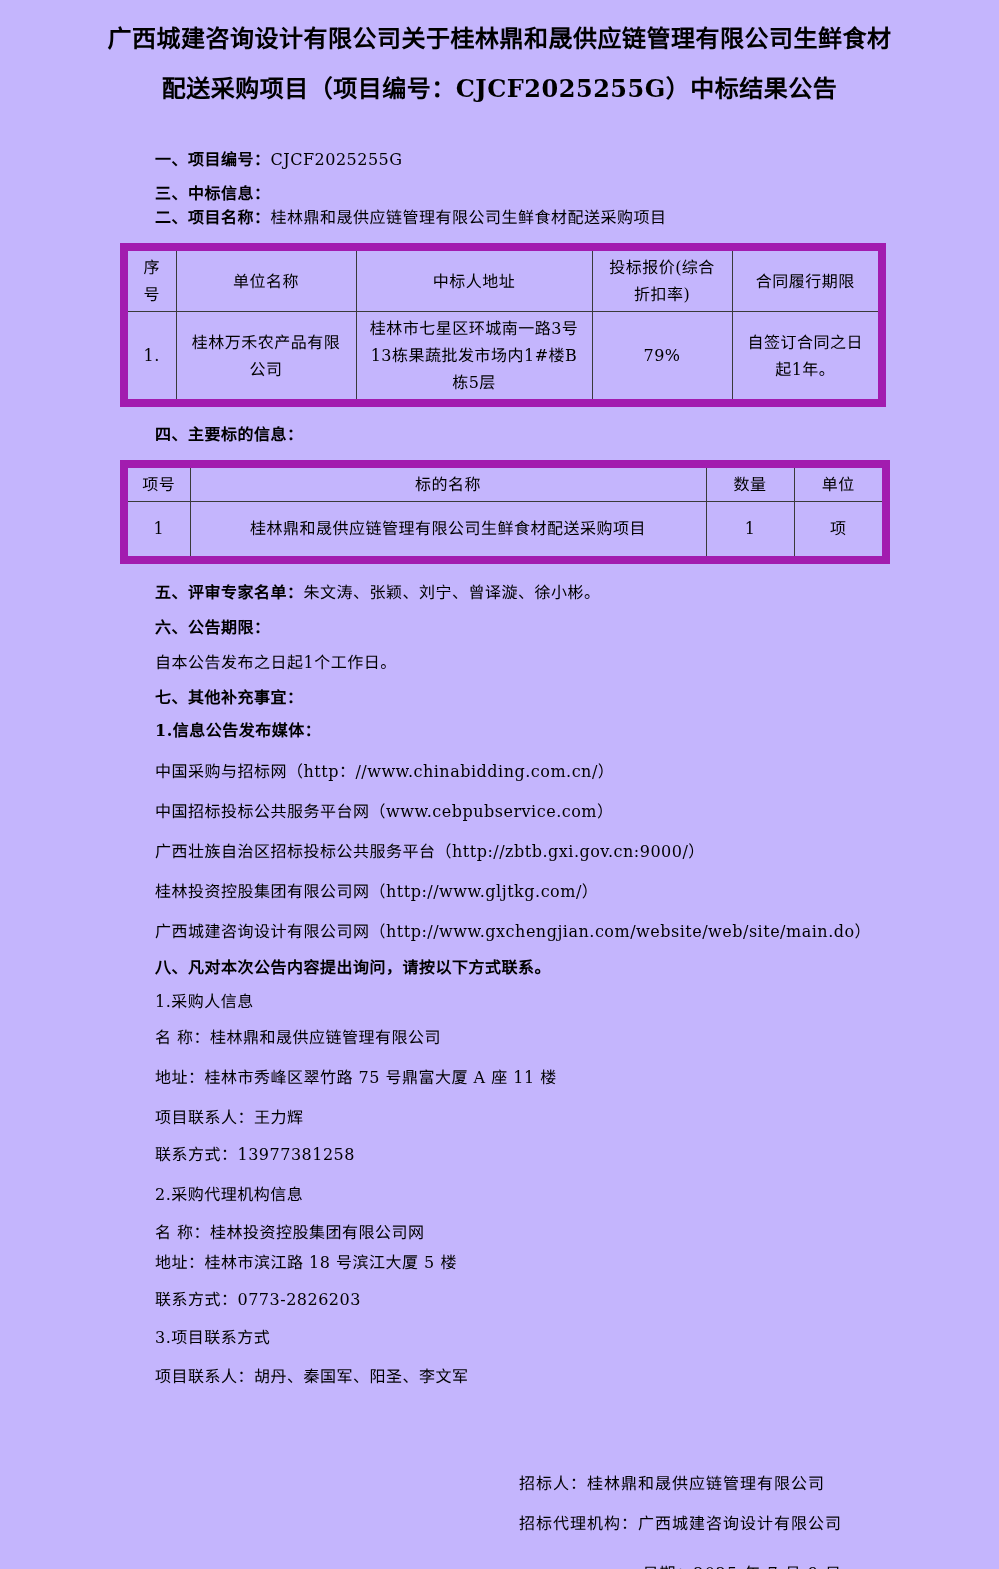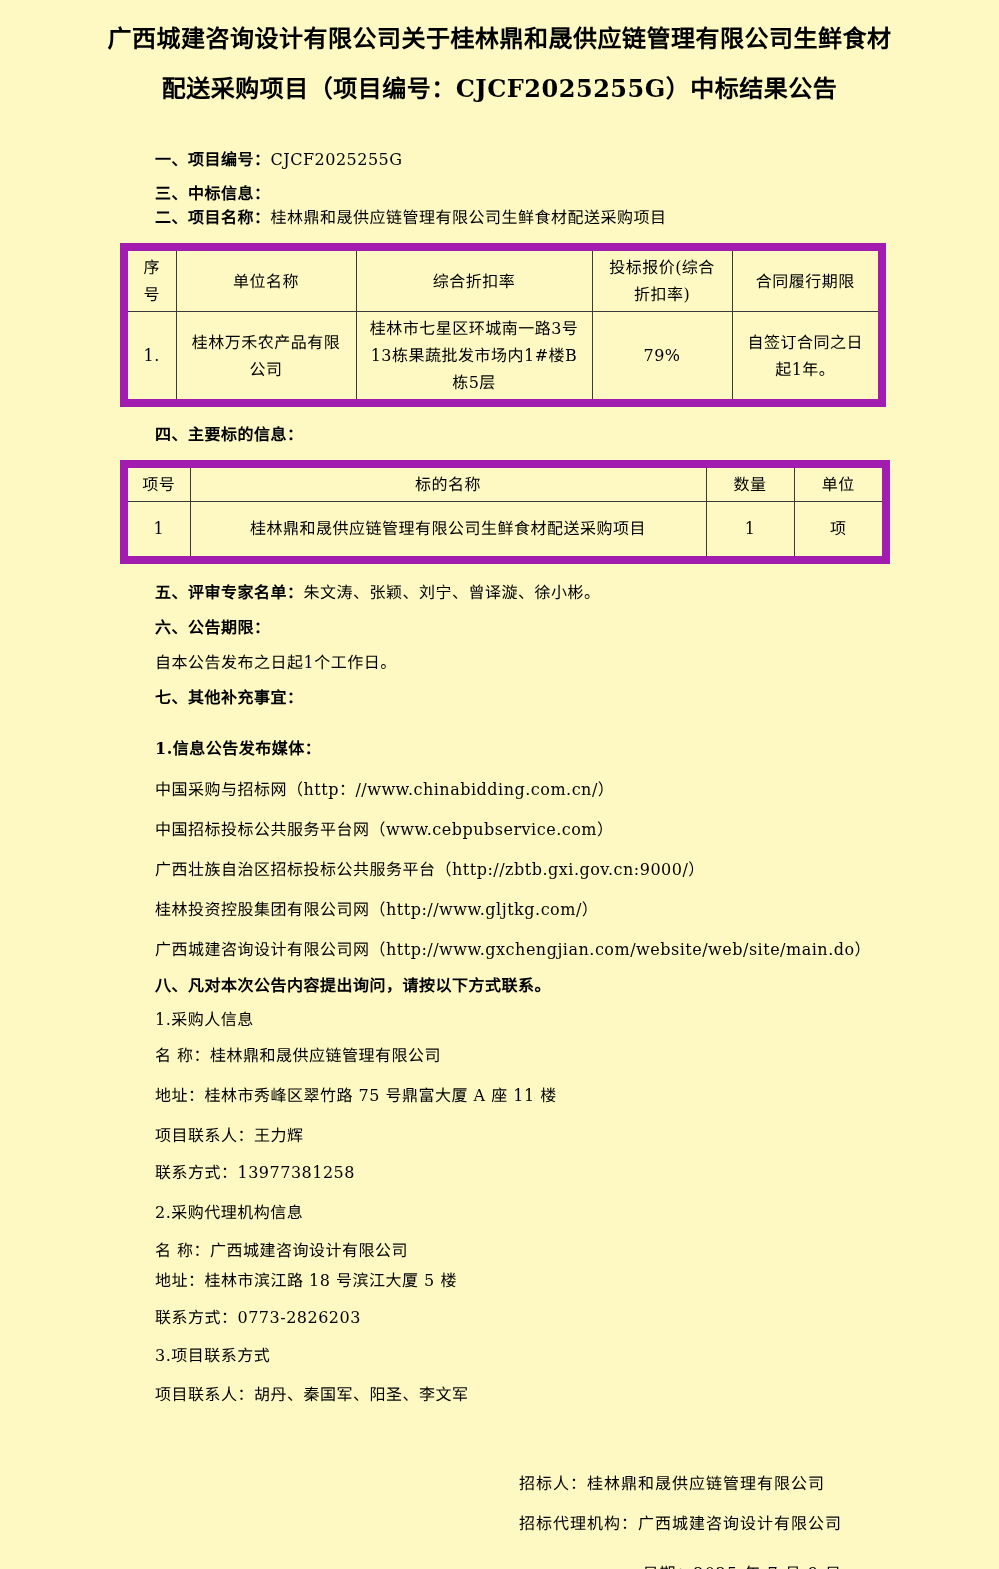--- a/index.html
+++ b/index.html
@@ -2,21 +2,21 @@
 <html lang="zh-CN"><head>
 <meta charset="utf-8">
 <style>
   * { margin: 0; padding: 0; box-sizing: border-box; }
   html, body { background: #ffffff; }
   .page {
     position: relative;
     width: 999px;
     height: 1569px;
     margin: 0 auto;
-    background: #fef9c3;
+    background: #c4b5fd;
     color: #000000;
     font-family: "DejaVu Serif", "Liberation Serif", serif;
     font-size: 16px;
     overflow: hidden;
   }
   .doc-title {
     padding-top: 14px;
     text-align: center;
     font-size: 24px;
     font-weight: bold;
@@ -32,21 +32,21 @@
   }
   .mt34 { margin-top: 34px; }
   .mt17 { margin-top: 17px; }
   .mt16 { margin-top: 16px; }
   .mt15 { margin-top: 15px; }
   .mt14 { margin-top: 14px; }
   .mt13 { margin-top: 13px; }
   .mt12 { margin-top: 12px; }
   .mt11 { margin-top: 11px; }
   .mt10 { margin-top: 10px; }
-  .mt9  { margin-top: 27px;  }
+  .mt9  { margin-top: 9px;  }
   .mt6  { margin-top: 6px;  }
   .gap10 { margin-bottom: 10px; }
   table.doc-table {
     border-collapse: collapse;
     margin-left: 120px;
     margin-top: 13px;
     table-layout: fixed;
     text-align: center;
     font-size: 16px;
   }
@@ -99,21 +99,21 @@
       <col style="width:52px">
         <col style="width:180px">
         <col style="width:236px">
         <col style="width:140px">
         <col style="width:150px">
     </colgroup>
     <tbody>
         <tr class="hdr">
       <th>序号</th>
       <th>单位名称</th>
-      <th>综合折扣率</th>
+      <th>中标人地址</th>
       <th>投标报价(综合折扣率)</th>
       <th>合同履行期限</th>
     </tr>
     <tr class="data">
       <td>1.</td>
       <td>桂林万禾农产品有限公司</td>
       <td>桂林市七星区环城南一路3号13栋果蔬批发市场内1#楼B栋5层</td>
       <td>79%</td>
       <td>自签订合同之日起1年。</td>
     </tr>
@@ -163,21 +163,21 @@
 
   <div class="line b mt12">八、凡对本次公告内容提出询问，请按以下方式联系。</div>
 
   <div class="line mt10">1.采购人信息</div>
   <div class="line mt12">名 称：桂林鼎和晟供应链管理有限公司</div>
   <div class="line mt16">地址：桂林市秀峰区翠竹路 75 号鼎富大厦 A 座 11 楼</div>
   <div class="line mt16">项目联系人：王力辉</div>
   <div class="line mt13">联系方式：13977381258</div>
 
   <div class="line mt16">2.采购代理机构信息</div>
-  <div class="line mt14">名 称：广西城建咨询设计有限公司</div>
+  <div class="line mt14">名 称：桂林投资控股集团有限公司网</div>
   <div class="line mt6">地址：桂林市滨江路 18 号滨江大厦 5 楼</div>
   <div class="line mt13">联系方式：0773-2826203</div>
 
   <div class="line mt14">3.项目联系方式</div>
   <div class="line mt15">项目联系人：胡丹、秦国军、阳圣、李文军</div>
 
   <div class="footer-block">
     <div class="f-line">招标人：桂林鼎和晟供应链管理有限公司</div>
     <div class="f-line f2">招标代理机构：广西城建咨询设计有限公司</div>
     <div class="f-line f3">日期：2025 年 7 月 9 日</div>

